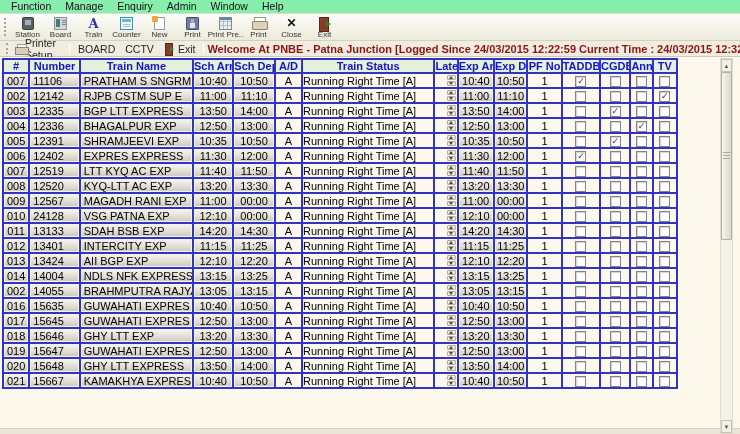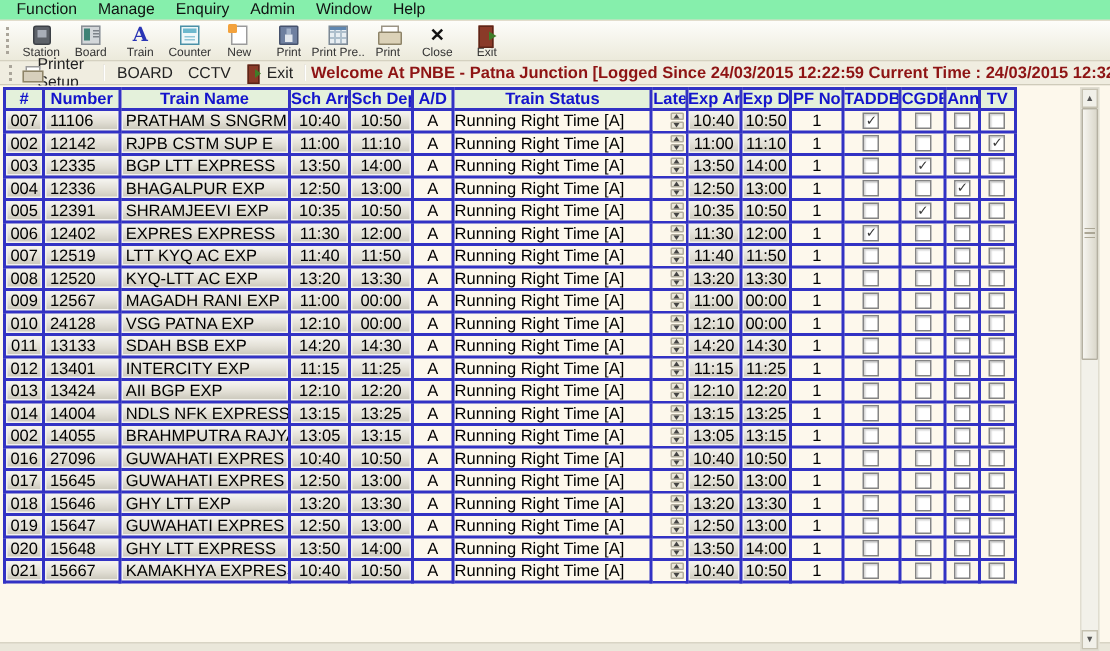--- a/index.html
+++ b/index.html
@@ -614,21 +614,21 @@
           <td class="g c">13:05</td>
           <td class="g c">13:15</td>
           <td class="p c">1</td>
           <td class="p c"><span class="chk"></span></td>
           <td class="p c"><span class="chk"></span></td>
           <td class="p c"><span class="chk"></span></td>
           <td class="p c"><span class="chk"></span></td>
         </tr>
         <tr>
           <td class="g c">016</td>
-          <td class="g l">27096</td>
+          <td class="g l">15635</td>
           <td class="g l">GUWAHATI EXPRES</td>
           <td class="g c">10:40</td>
           <td class="g c">10:50</td>
           <td class="p c">A</td>
           <td class="p l status">Running Right Time [A]</td>
           <td class="p late-cell">
             <span class="spin">
               <span class="sp">
                 <i class="up"></i>
               </span>

